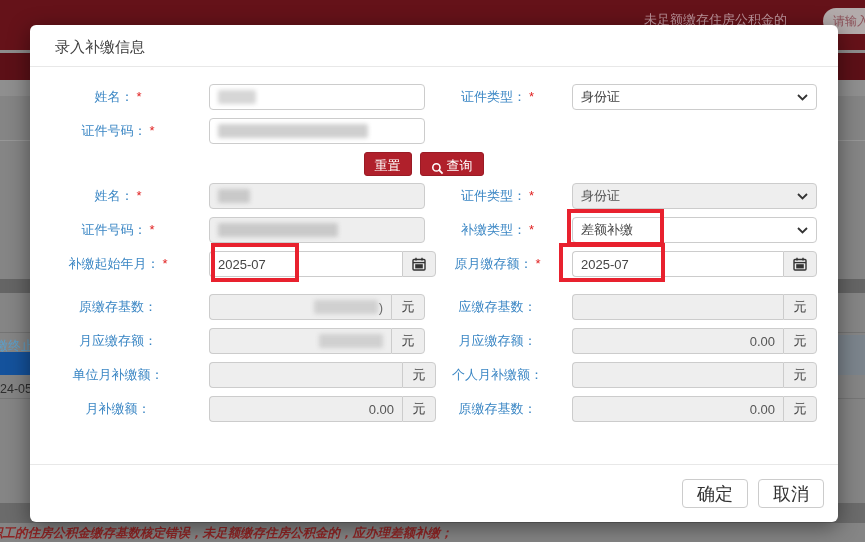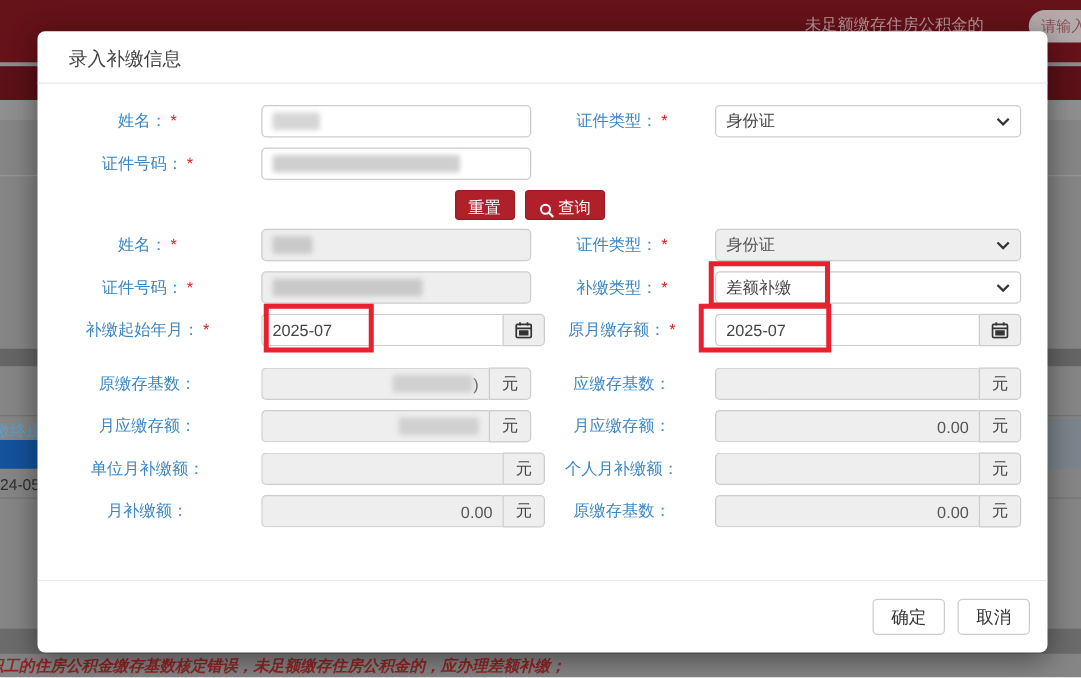--- a/index.html
+++ b/index.html
@@ -69,21 +69,21 @@
 
   .btnrow { display:flex; justify-content:center; gap:8px; margin:8px 0 7px 0; }
   .btn-red { height:24px; background:#b0202b; border:1px solid #9a1b25; border-radius:3px; color:#ffffff;
     font-size:13px; padding:0 10px; display:flex; align-items:flex-end; gap:3px; cursor:pointer;
     font-family:"Liberation Sans","DejaVu Sans",sans-serif; }
 
   .modal-footer { position:absolute; left:0; bottom:0; width:100%; height:58px; border-top:1px solid #e8e8e8;
     display:flex; align-items:center; justify-content:flex-end; padding-right:14px; gap:10px;
     border-radius:0 0 6px 6px; }
   .btn-plain { height:29px; padding:0 14px; background:#ffffff; border:1px solid #cccccc; border-radius:4px;
-    font-size:14px; color:#333; cursor:pointer; font-family:Liberation Serif, serif; }
+    font-size:18px; color:#333; cursor:pointer; font-family:Liberation Serif, serif; }
 
   .anno { position:absolute; border:4px solid #e8212e; z-index:5; pointer-events:none; }
   .anno-supptype { left:537px; top:184px; width:97px; height:37px; }
   .anno-start { left:181px; top:218px; width:88px; height:39px; }
   .anno-end { left:529px; top:218px; width:106px; height:39px; }
 
   .spacer-amount { height:9px; }
 </style>
 </head>
 <body>

